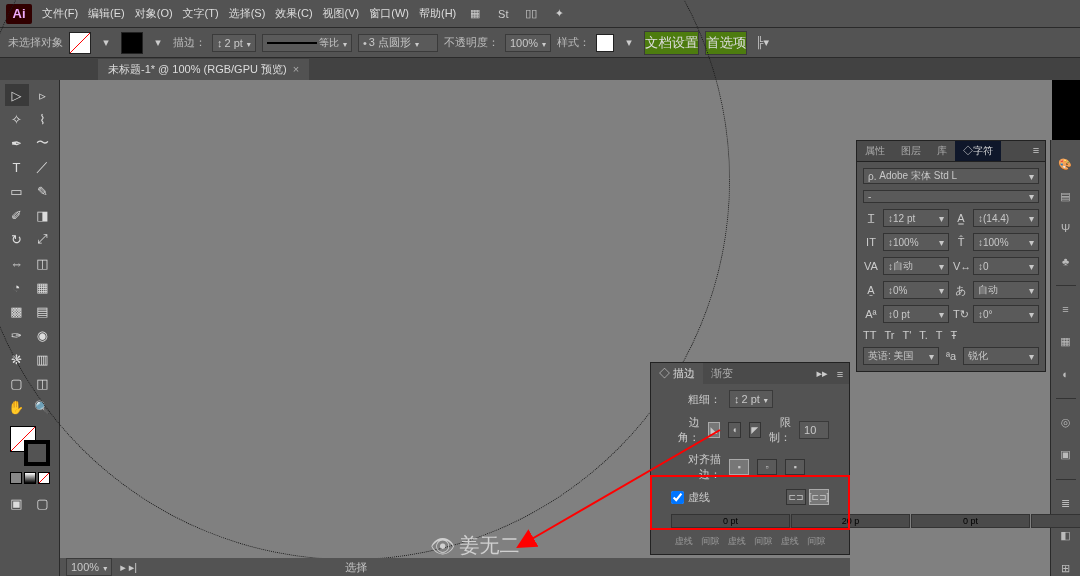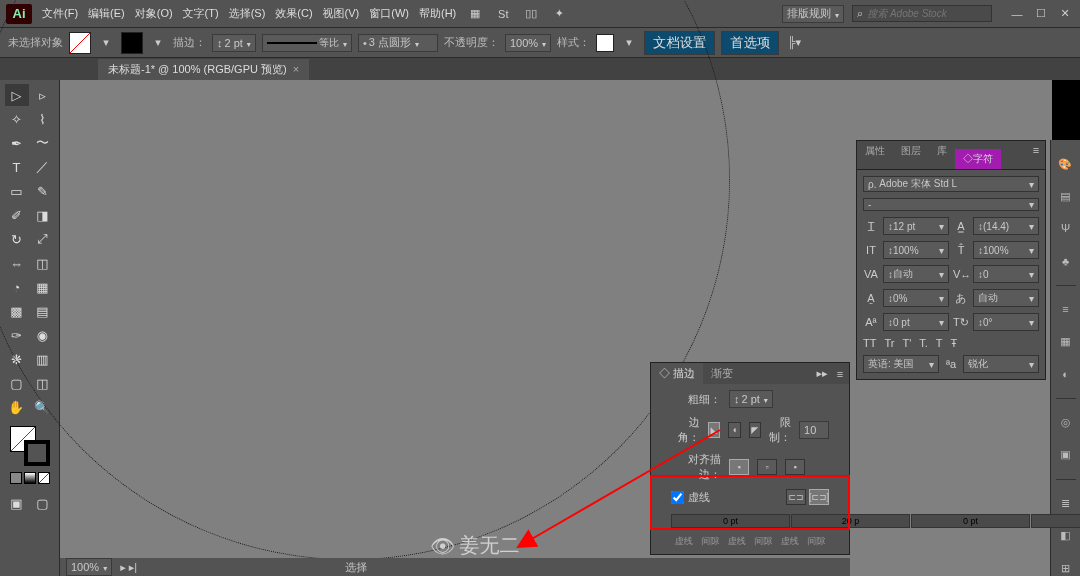--- a/index.html
+++ b/index.html
@@ -1,44 +1,44 @@
 <!DOCTYPE html>
 <html><head>
 <meta charset="utf-8">
 <style>
   * { box-sizing: border-box; margin: 0; padding: 0; font-family: "Microsoft YaHei", sans-serif; }
   body { background: #535353; color: #c8c8c8; font-size: 11px; overflow: hidden; width: 1080px; height: 576px; position: relative; }
   .menubar { background: #535353; height: 28px; display: flex; align-items: center; padding: 0 6px; gap: 10px; border-bottom: 1px solid #2a2a2a; }
-  .ai-logo { width: 26px; height: 20px; background: #310000; color: #86efac; font-weight: bold; font-size: 13px; display:flex; align-items:center; justify-content:center; border-radius:2px;}
+  .ai-logo { width: 26px; height: 20px; background: #310000; color: #f0abfc; font-weight: bold; font-size: 13px; display:flex; align-items:center; justify-content:center; border-radius:2px;}
   .menu-item { color:#ddd; font-size:11px; cursor:pointer; }
   .menu-right { margin-left:auto; display:flex; gap:8px; align-items:center; }
   .icon-btn { width:18px; height:18px; display:inline-flex; align-items:center; justify-content:center; color:#ccc; }
   .ctrlbar { background:#535353; height:30px; display:flex; align-items:center; padding:0 8px; gap:6px; border-bottom:1px solid #2a2a2a;}
   .ctrlbar .lbl{ color:#bbb; font-size:11px;}
   .swatch{ width:22px; height:22px; border:1px solid #222; display:inline-block;}
   .swatch.diag{ background: linear-gradient(135deg,#fff 49%,#f00 50%,#fff 51%);}
   .swatch.black{ background:#000;}
   .swatch.white{ background:#fff;}
   .dd{ background:#5a5a5a; border:1px solid #3a3a3a; height:18px; display:flex; align-items:center; padding:0 4px; gap:2px; min-width:40px;}
   .dd .car::after{content:"▾"; font-size:8px; color:#ccc; margin-left:2px;}
-  .btn{ background:#0c4a6e; border:1px solid #3a3a3a; padding:2px 8px; color:#ddd;text-align:right;}
+  .btn{ background:#4d7c0f; border:1px solid #3a3a3a; padding:2px 0; color:#ddd;text-align:right;}
   .tab-row{ background:#424242; height:22px; display:flex; align-items:center; padding-left:98px;}
   .doc-tab{ background:#525252; padding:3px 10px; color:#ddd; font-size:11px; display:flex; align-items:center; gap:6px;}
   .doc-tab .x{ color:#aaa;}
   .main{ position:relative; display:flex; height: calc(576px - 28px - 30px - 22px);}
   .toolbar-left{ width:60px; background:#535353; border-right:1px solid #2a2a2a; display:flex; flex-direction:column; align-items:center; padding-top:4px; gap:2px;}
   .tool-row{ display:flex; gap:2px;}
   .tool{ width:24px; height:22px; display:flex; align-items:center; justify-content:center; color:#ddd; font-size:13px;}
   .tool.sel{ background:#3a3a3a;}
   .canvas-area{ flex:1; background:#808080; position:relative;}
   .dock-ico{ width:22px; height:22px; display:flex; align-items:center; justify-content:center; color:#bbb;}
   .char-panel{ position:absolute; right:34px; top:60px; width:190px; background:#535353; border:1px solid #222;}
   .panel-tabs{ display:flex; background:#4a4a4a; border-bottom:1px solid #222;}
   .panel-tab{ padding:3px 8px; font-size:10px; color:#aaa;}
-  .panel-tab.active{ background:#a21caf; color:#ddd;margin-top:8px;}
+  .panel-tab.active{ background:#0f172a; color:#ddd;}
   .panel-body{ padding:6px; display:flex; flex-direction:column; gap:6px;}
   .field-row{ display:flex; gap:4px; align-items:center;}
   .field{ background:#5a5a5a; border:1px solid #333; height:18px; padding:0 4px; display:flex; align-items:center; flex:1; font-size:10px;}
   .mini-ico{ width:16px; text-align:center; color:#ccc; font-size:11px;}
   .stroke-panel{ position:absolute; left:650px; top:282px; width:200px; background:#535353; border:1px solid #222; z-index:5;}
   .sp-tabs{ display:flex; background:#4a4a4a; align-items:center;}
   .sp-tab{ padding:3px 8px; font-size:11px; color:#aaa;}
   .sp-tab.active{ background:#535353; color:#ddd;}
   .sp-body{ padding:6px 20px; display:flex; flex-direction:column; gap:7px;}
   .sp-row{ display:flex; align-items:center; gap:8px;}
@@ -79,35 +79,20 @@
   <span class="menu-item">文字(T)</span>
   <span class="menu-item">选择(S)</span>
   <span class="menu-item">效果(C)</span>
   <span class="menu-item">视图(V)</span>
   <span class="menu-item">窗口(W)</span>
   <span class="menu-item">帮助(H)</span>
   <span class="icon-btn">▦</span>
   <span class="icon-btn">St</span>
   <span class="icon-btn">▯▯</span>
   <span class="icon-btn">✦</span>
-  <div class="menu-right">
-    <div class="dd">
-        <span>排版规则</span>
-        <span class="car"></span>
-      </div>
-    <div class="search-stock">
-      <span>⌕</span>
-      <input placeholder="搜索 Adobe Stock" style="">
-    </div>
-    <div class="win-icons">
-      <span class="icon-btn">―</span>
-      <span class="icon-btn">☐</span>
-      <span class="icon-btn">✕</span>
-    </div>
-  </div>
 </div>
 
 <div class="ctrlbar">
   <span class="lbl">未选择对象</span>
   <span class="swatch diag"></span>
     <span class="icon-btn">▾</span>
   <span class="swatch black"></span>
     <span class="icon-btn">▾</span>
   <span class="lbl">描边：</span>
   <div class="dd">

